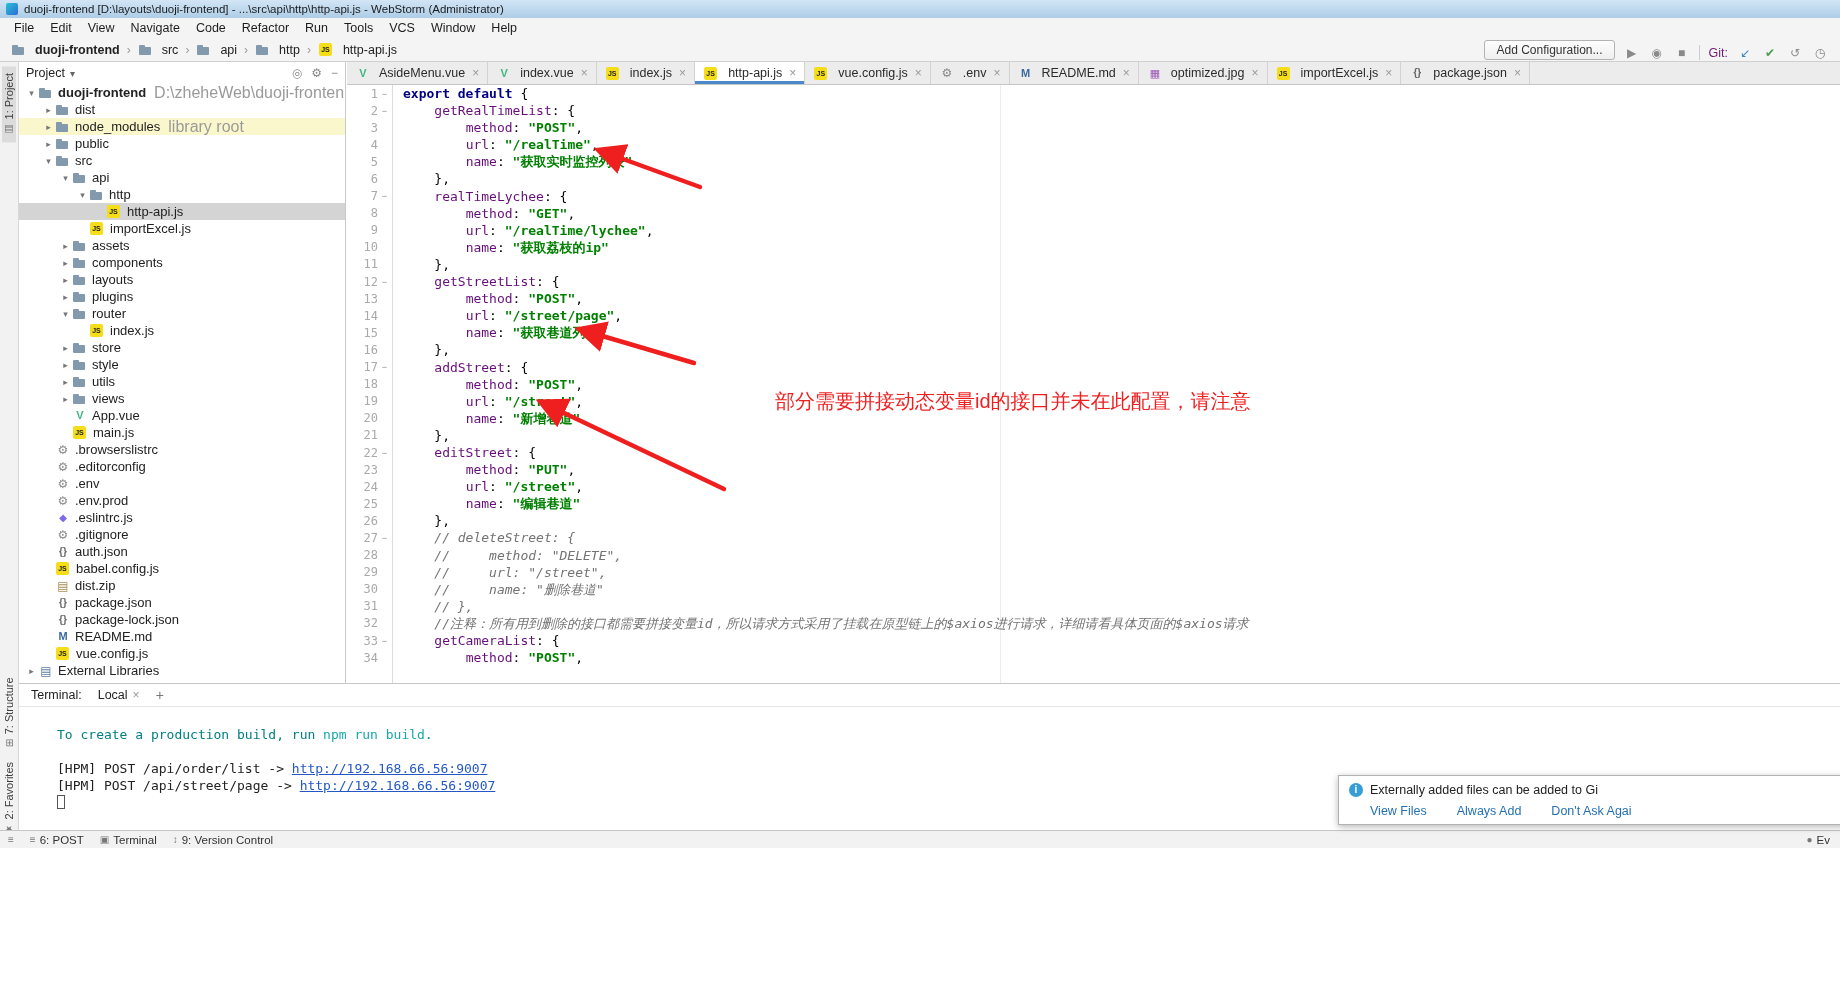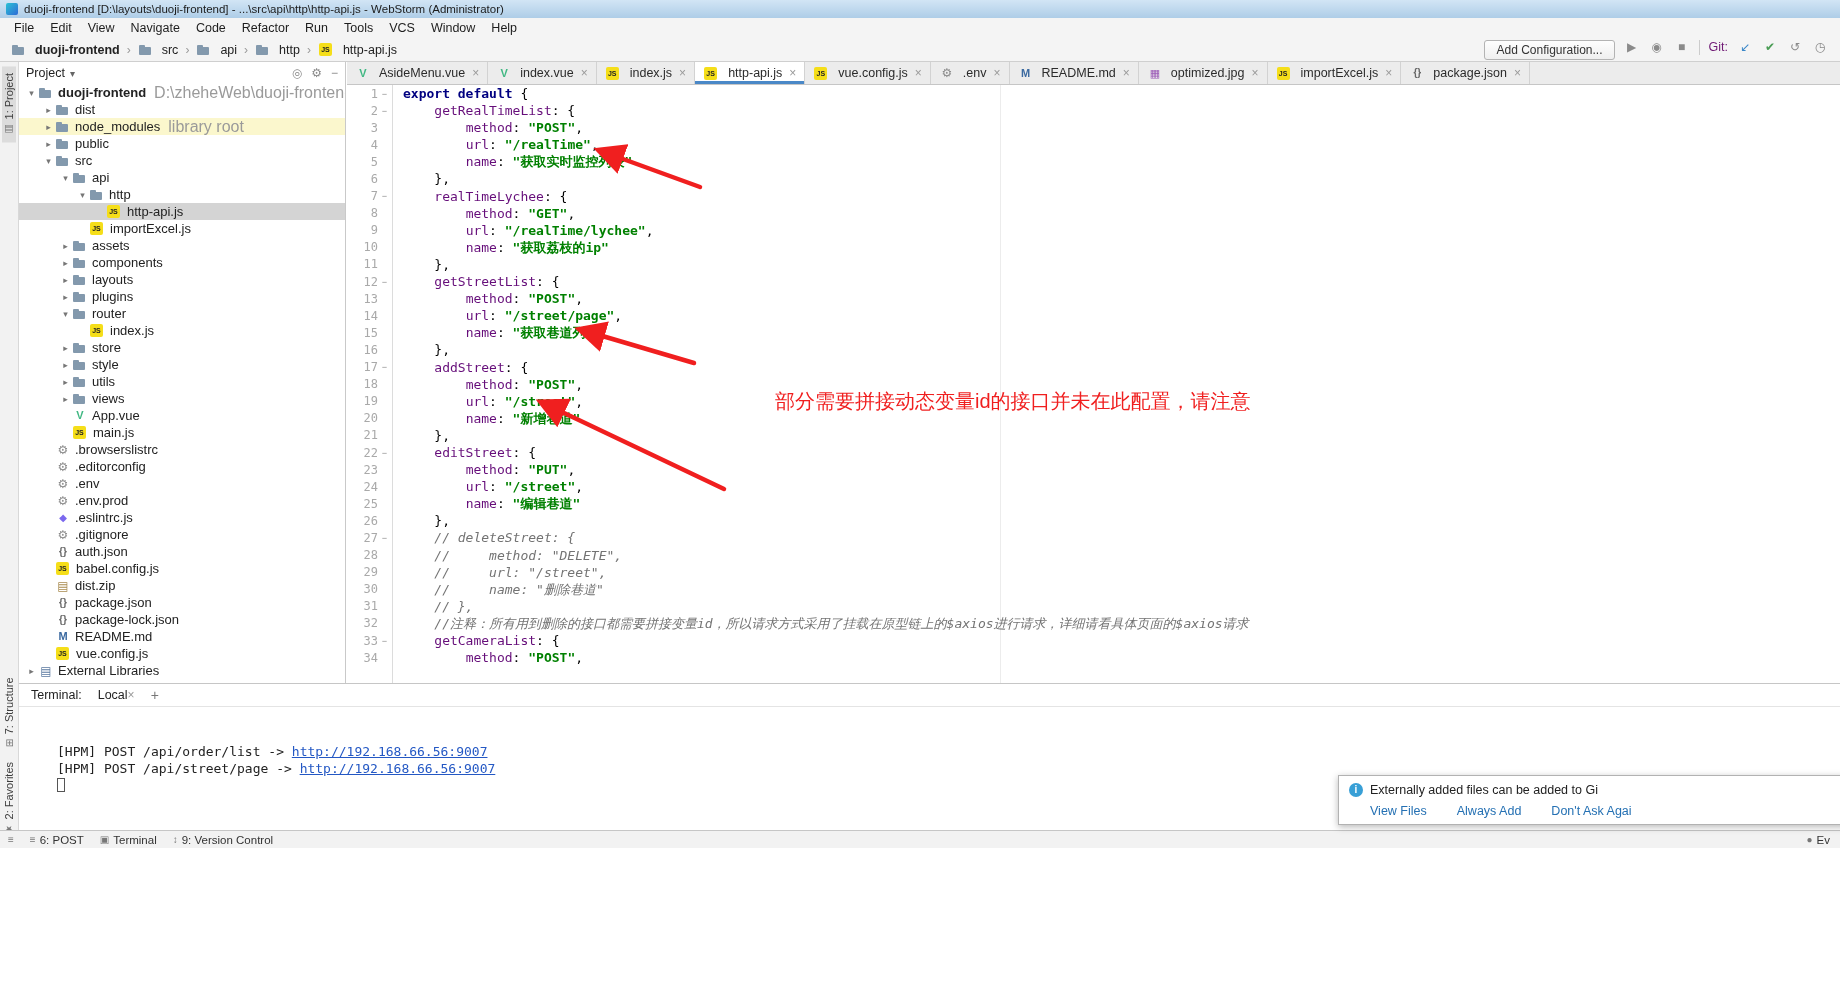--- a/index.html
+++ b/index.html
@@ -17,21 +17,21 @@
   .menubar{position:absolute;left:0;top:18px;right:0;height:20px;background:#f4f4f4;
     display:flex;align-items:center;padding-left:6px;font-size:12.5px;color:#1d1d1d}
   .menu-item{padding:2px 8px;cursor:default}
 
   
   .navbar{position:absolute;left:0;top:38px;right:0;height:24px;background:#f4f4f4;
     border-bottom:1px solid #cfcfcf;display:flex;align-items:center;padding:0 8px;font-size:12.5px}
   .breadcrumb{display:flex;align-items:center;gap:3px}
   .bc-item{display:flex;align-items:center;gap:4px;padding:1px 3px}
   .bc-sep{color:#9a9a9a;font-size:12px;padding:0 1px}
-  .toolbar-right{margin-left:auto;display:flex;align-items:flex-start;gap:9px;padding-right:4px}
+  .toolbar-right{margin-left:auto;display:flex;align-items:flex-end;gap:9px;padding-right:4px}
   .add-config{border:1px solid #b3b3b3;border-radius:3px;background:linear-gradient(#fefefe,#efefef);
     padding:2px 11px;font-size:12px;color:#333}
   .tb-icon{font-size:12px;color:#8a8a8a;width:16px;text-align:center}
   .tb-icon.blue{color:#3a87c8}.tb-icon.green{color:#499c54}
   .tb-sep{width:1px;height:15px;background:#cccccc}
   .git-label{color:#701a75}
 
   
   .stripe{position:absolute;left:0;top:62px;width:19px;height:786px;background:#f2f2f2;
     border-right:1px solid #d8d8d8;display:flex;flex-direction:column;align-items:center;
@@ -100,21 +100,21 @@
 
   
   .annotation{position:absolute;left:775px;top:388px;z-index:5;font-size:20px;font-weight:normal;
     color:#f01f1f;font-family:sans-serif;white-space:nowrap}
   .arrows{position:absolute;left:0;top:0;z-index:4;pointer-events:none}
 
   
   .terminal{position:absolute;left:19px;top:683px;right:0;height:147px;background:#fff;border-top:1px solid #c6c6c6}
   .term-header{height:23px;display:flex;align-items:center;gap:12px;padding:0 12px;
     border-bottom:1px solid #e4e4e4;font-size:12.5px;color:#222}
-  .term-tab{display:flex;align-items:center;padding:2px 4px}
+  .term-tab{display:flex;align-items:center;gap:5px;padding:2px 4px}
   .term-tab .close{color:#9a9a9a;font-size:12px}
   .term-plus{color:#777;font-size:14px}
   .term-body{position:absolute;left:0;top:23px;right:0;bottom:0;overflow:hidden;
     font:13px/17px "DejaVu Sans Mono",monospace;padding:19px 0 0 38px;color:#222}
   .t-row{height:17px;white-space:pre}
   .t-note{color:#008080}
   .t-cmd{color:#18a8a8}
   .t-plain{color:#222}
   .t-link{color:#2458c4;text-decoration:underline}
   .cursor-box{display:inline-block;width:8px;height:14px;border:1px solid #555;vertical-align:-2px}
@@ -622,20 +622,21 @@
   <div class="terminal">
     <div class="term-header">
       <span>Terminal:</span>
       <span class="term-tab">
         <span>Local</span>
         <span class="close">×</span>
       </span>
       <span class="term-plus">+</span>
     </div>
     <div class="term-body">
+        <div class="t-row"><span class="t-note">To create a production build, run </span><span class="t-cmd">npm run build</span><span class="t-note">.</span></div>
         <div class="t-row"></div>
         <div class="t-row"><span class="t-plain">[HPM] POST /api/order/list -&gt; </span><span class="t-link">http://192.168.66.56:9007</span></div>
         <div class="t-row"><span class="t-plain">[HPM] POST /api/street/page -&gt; </span><span class="t-link">http://192.168.66.56:9007</span></div>
         <div class="t-row"><span class="cursor-box"></span></div>
       </div>
   </div>
 
   <div class="statusbar">
     <span class="sb-icon">≡</span>
     <span style="display:flex;gap:16px">

